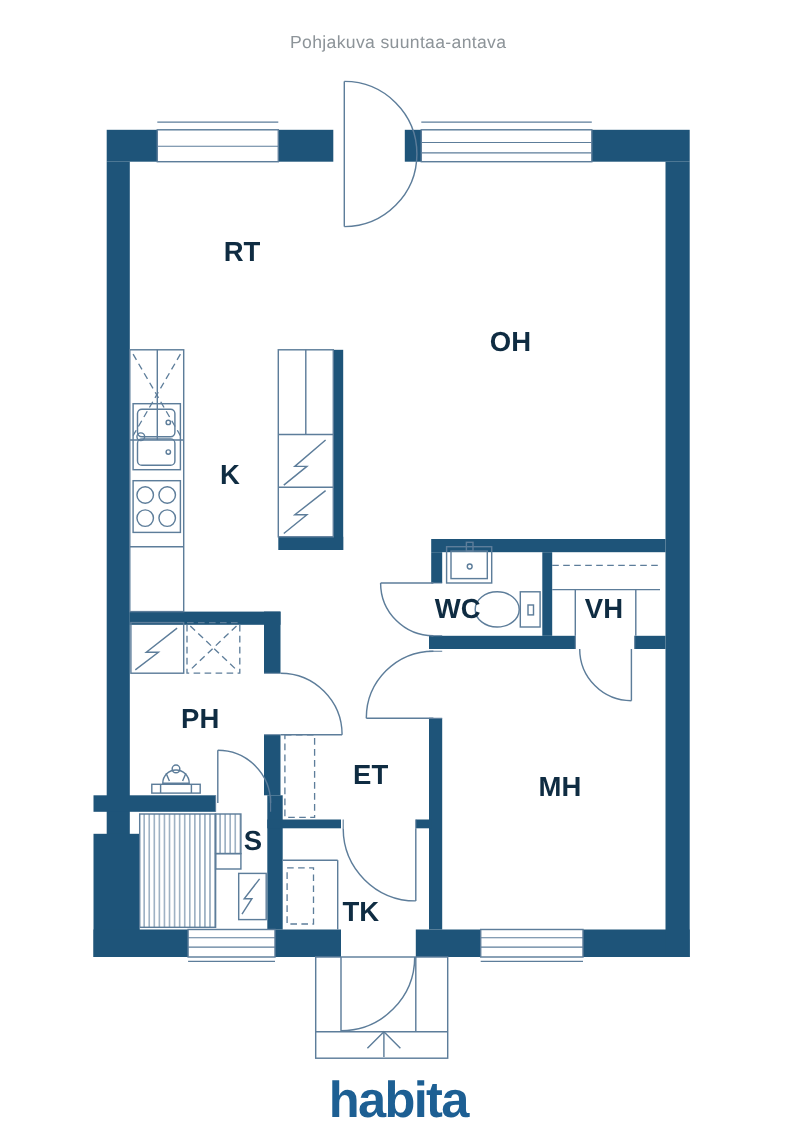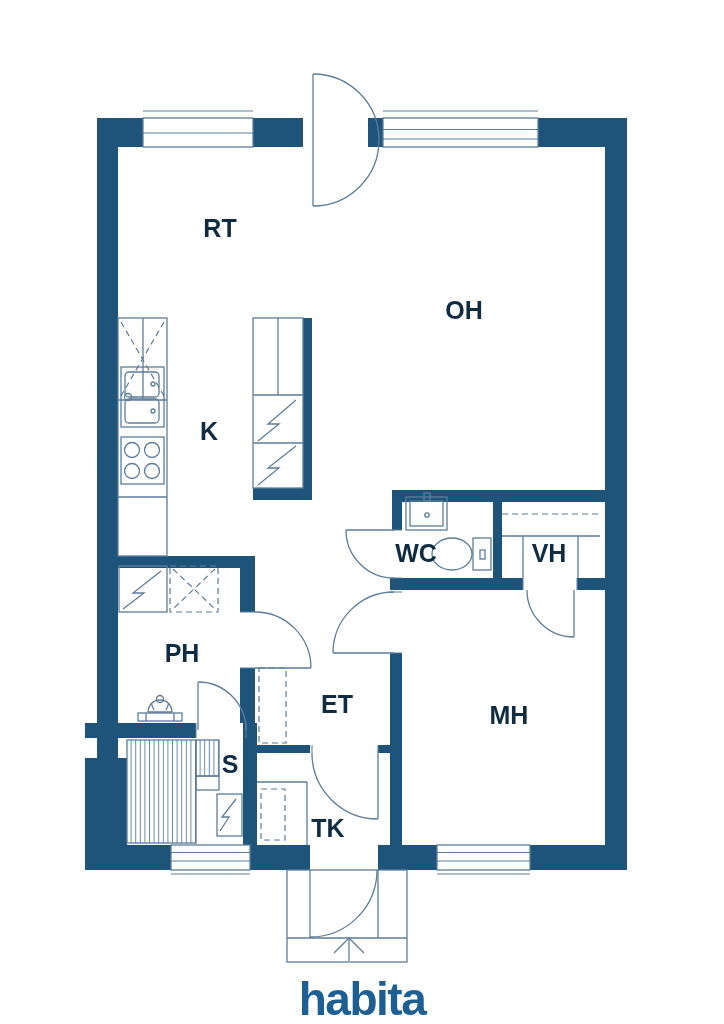--- a/index.html
+++ b/index.html
@@ -15,20 +15,21 @@
   .lnf{stroke:var(--line,#5d7d9a);stroke-width:1.3;fill:#ffffff;}
   .thin{stroke:var(--line,#5d7d9a);stroke-width:1;fill:none;}
   .dash{stroke:var(--line,#5d7d9a);stroke-width:1.2;fill:none;stroke-dasharray:6 4;}
   .room-label{fill:var(--label,#0f2c42);font:bold 25px "Liberation Sans",sans-serif;text-anchor:middle;}
 </style>
 </head>
 <body>
 
 <div id="stage">
 
+  <div id="plan-title">Pohjakuva suuntaa-antava</div>
 
   <svg width="724" height="1024" viewBox="0 0 724 1024">
 
     <defs>
       <pattern id="benchStripes" width="4.6" height="8" patternUnits="userSpaceOnUse">
         <path d="M2.3,0 V8" stroke="#6b88a3" stroke-width="1"></path>
       </pattern>
     </defs>
 
     <g>

